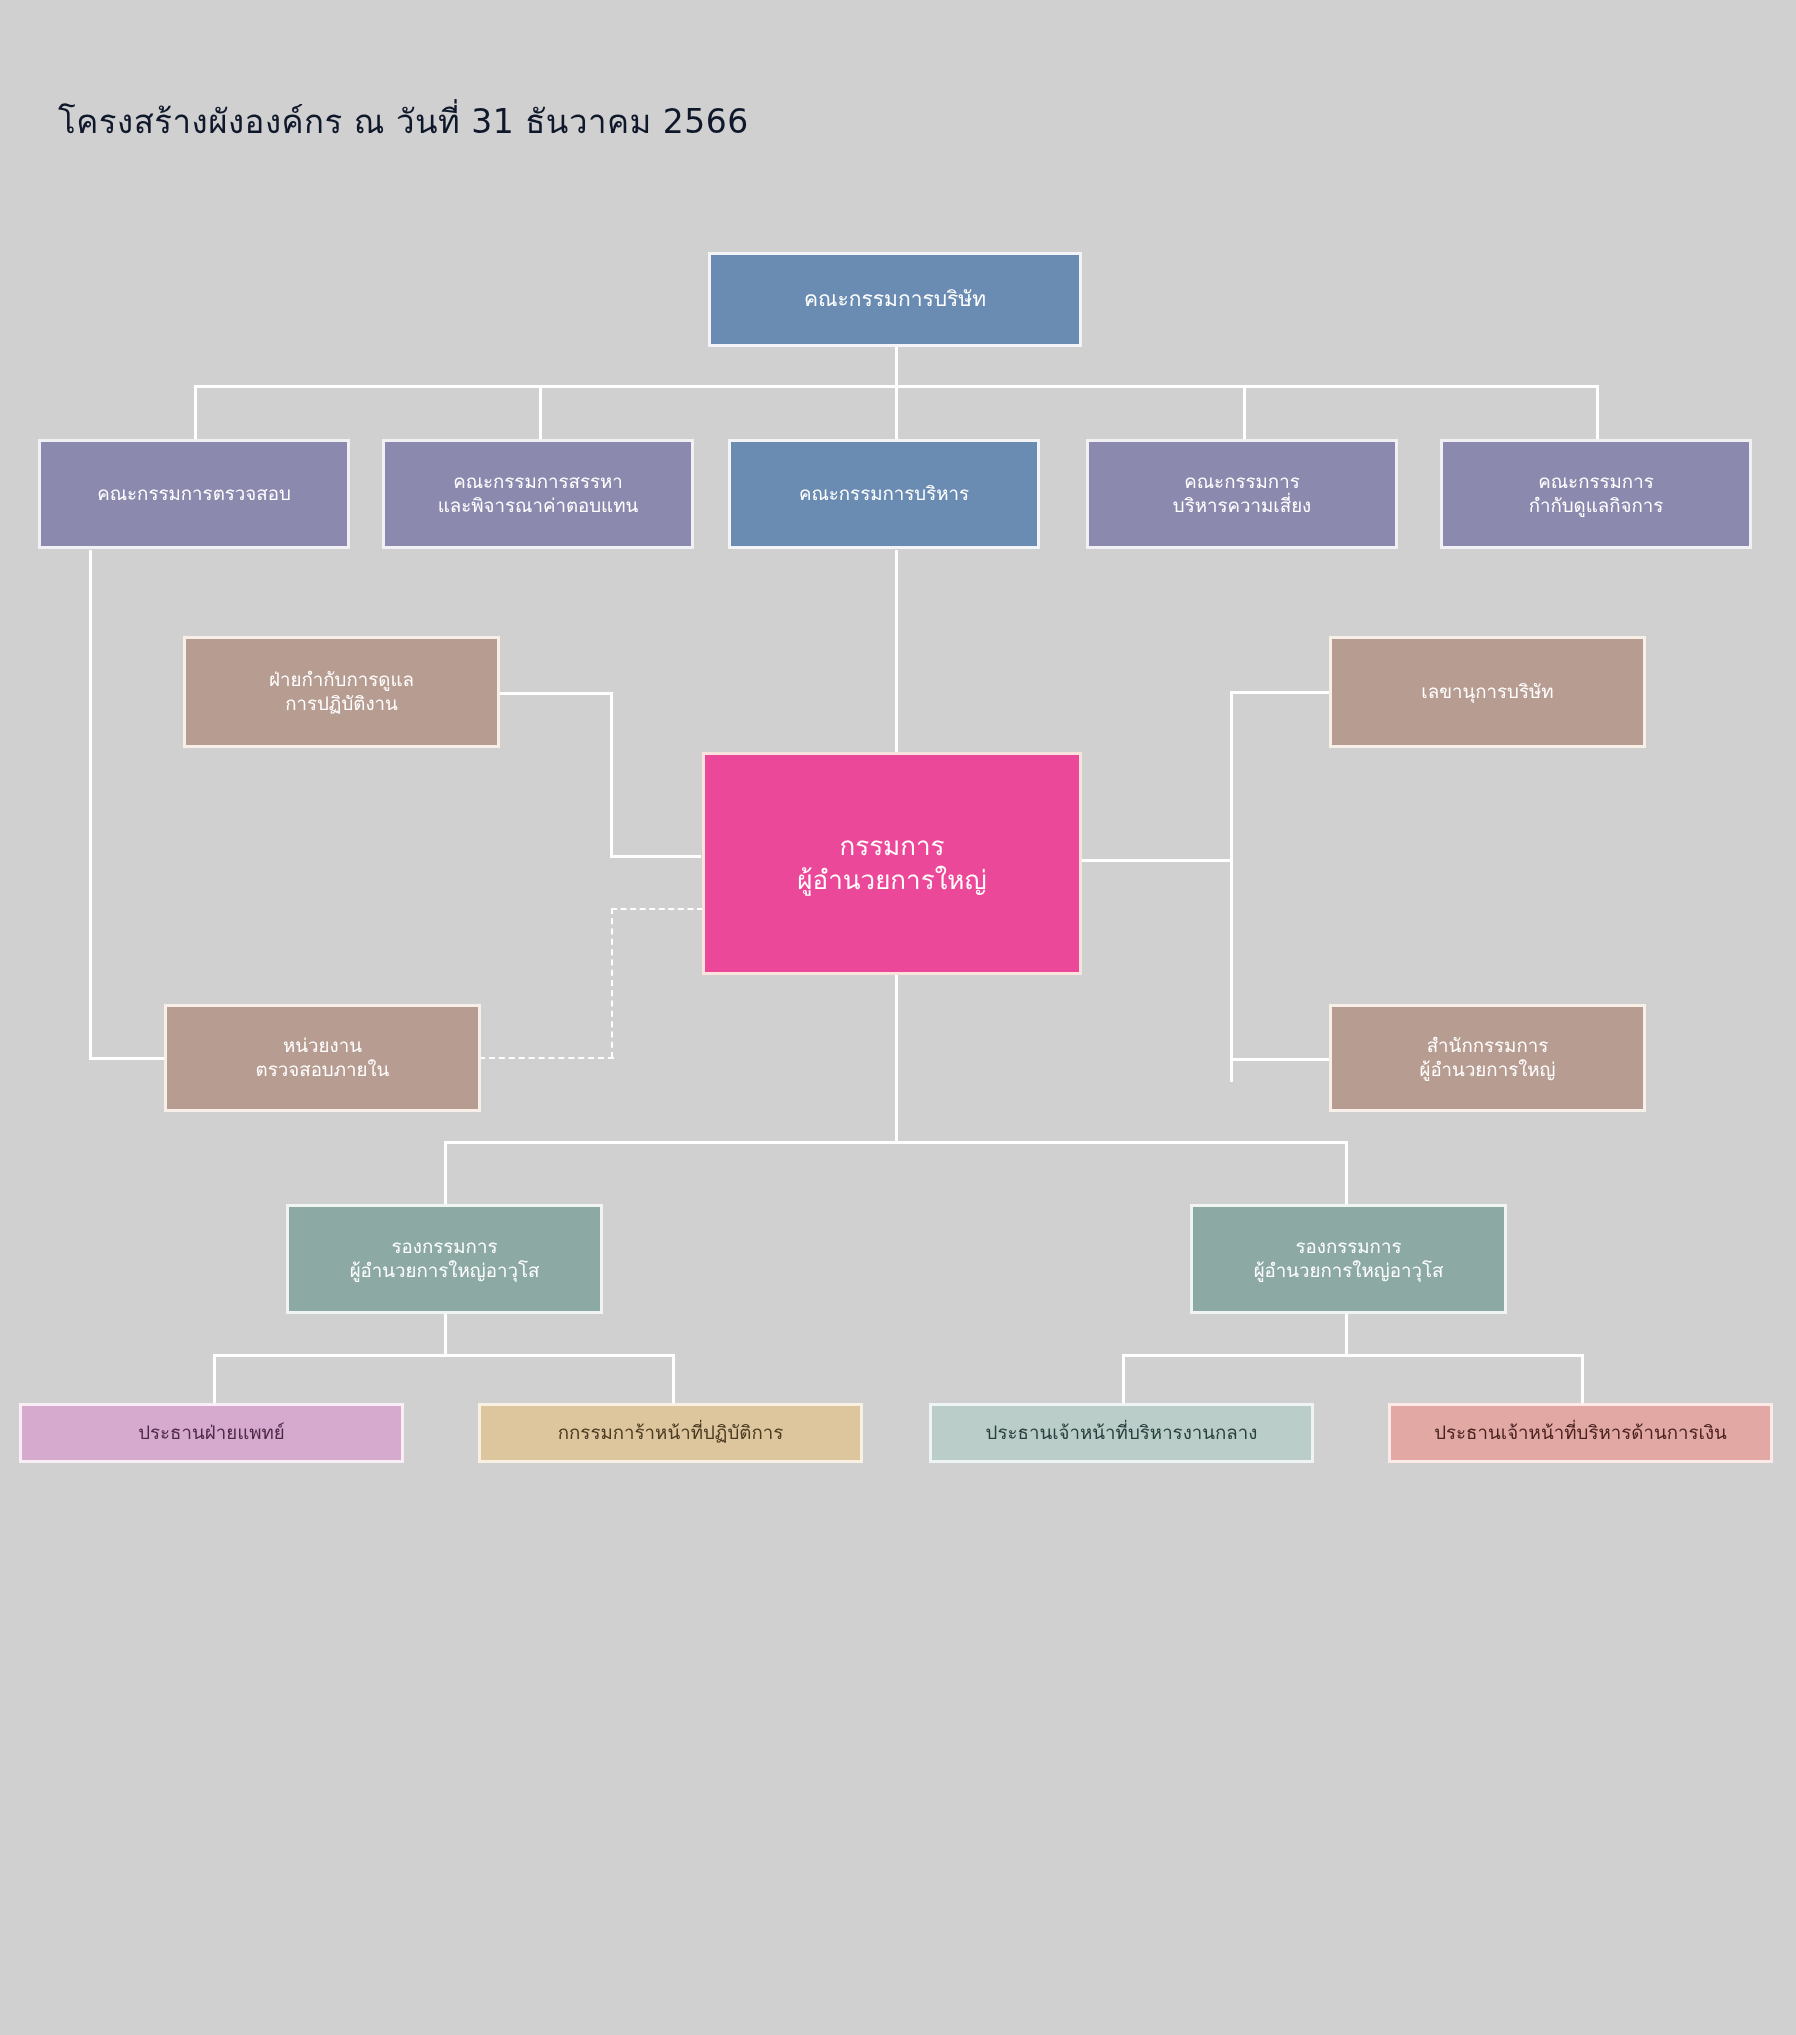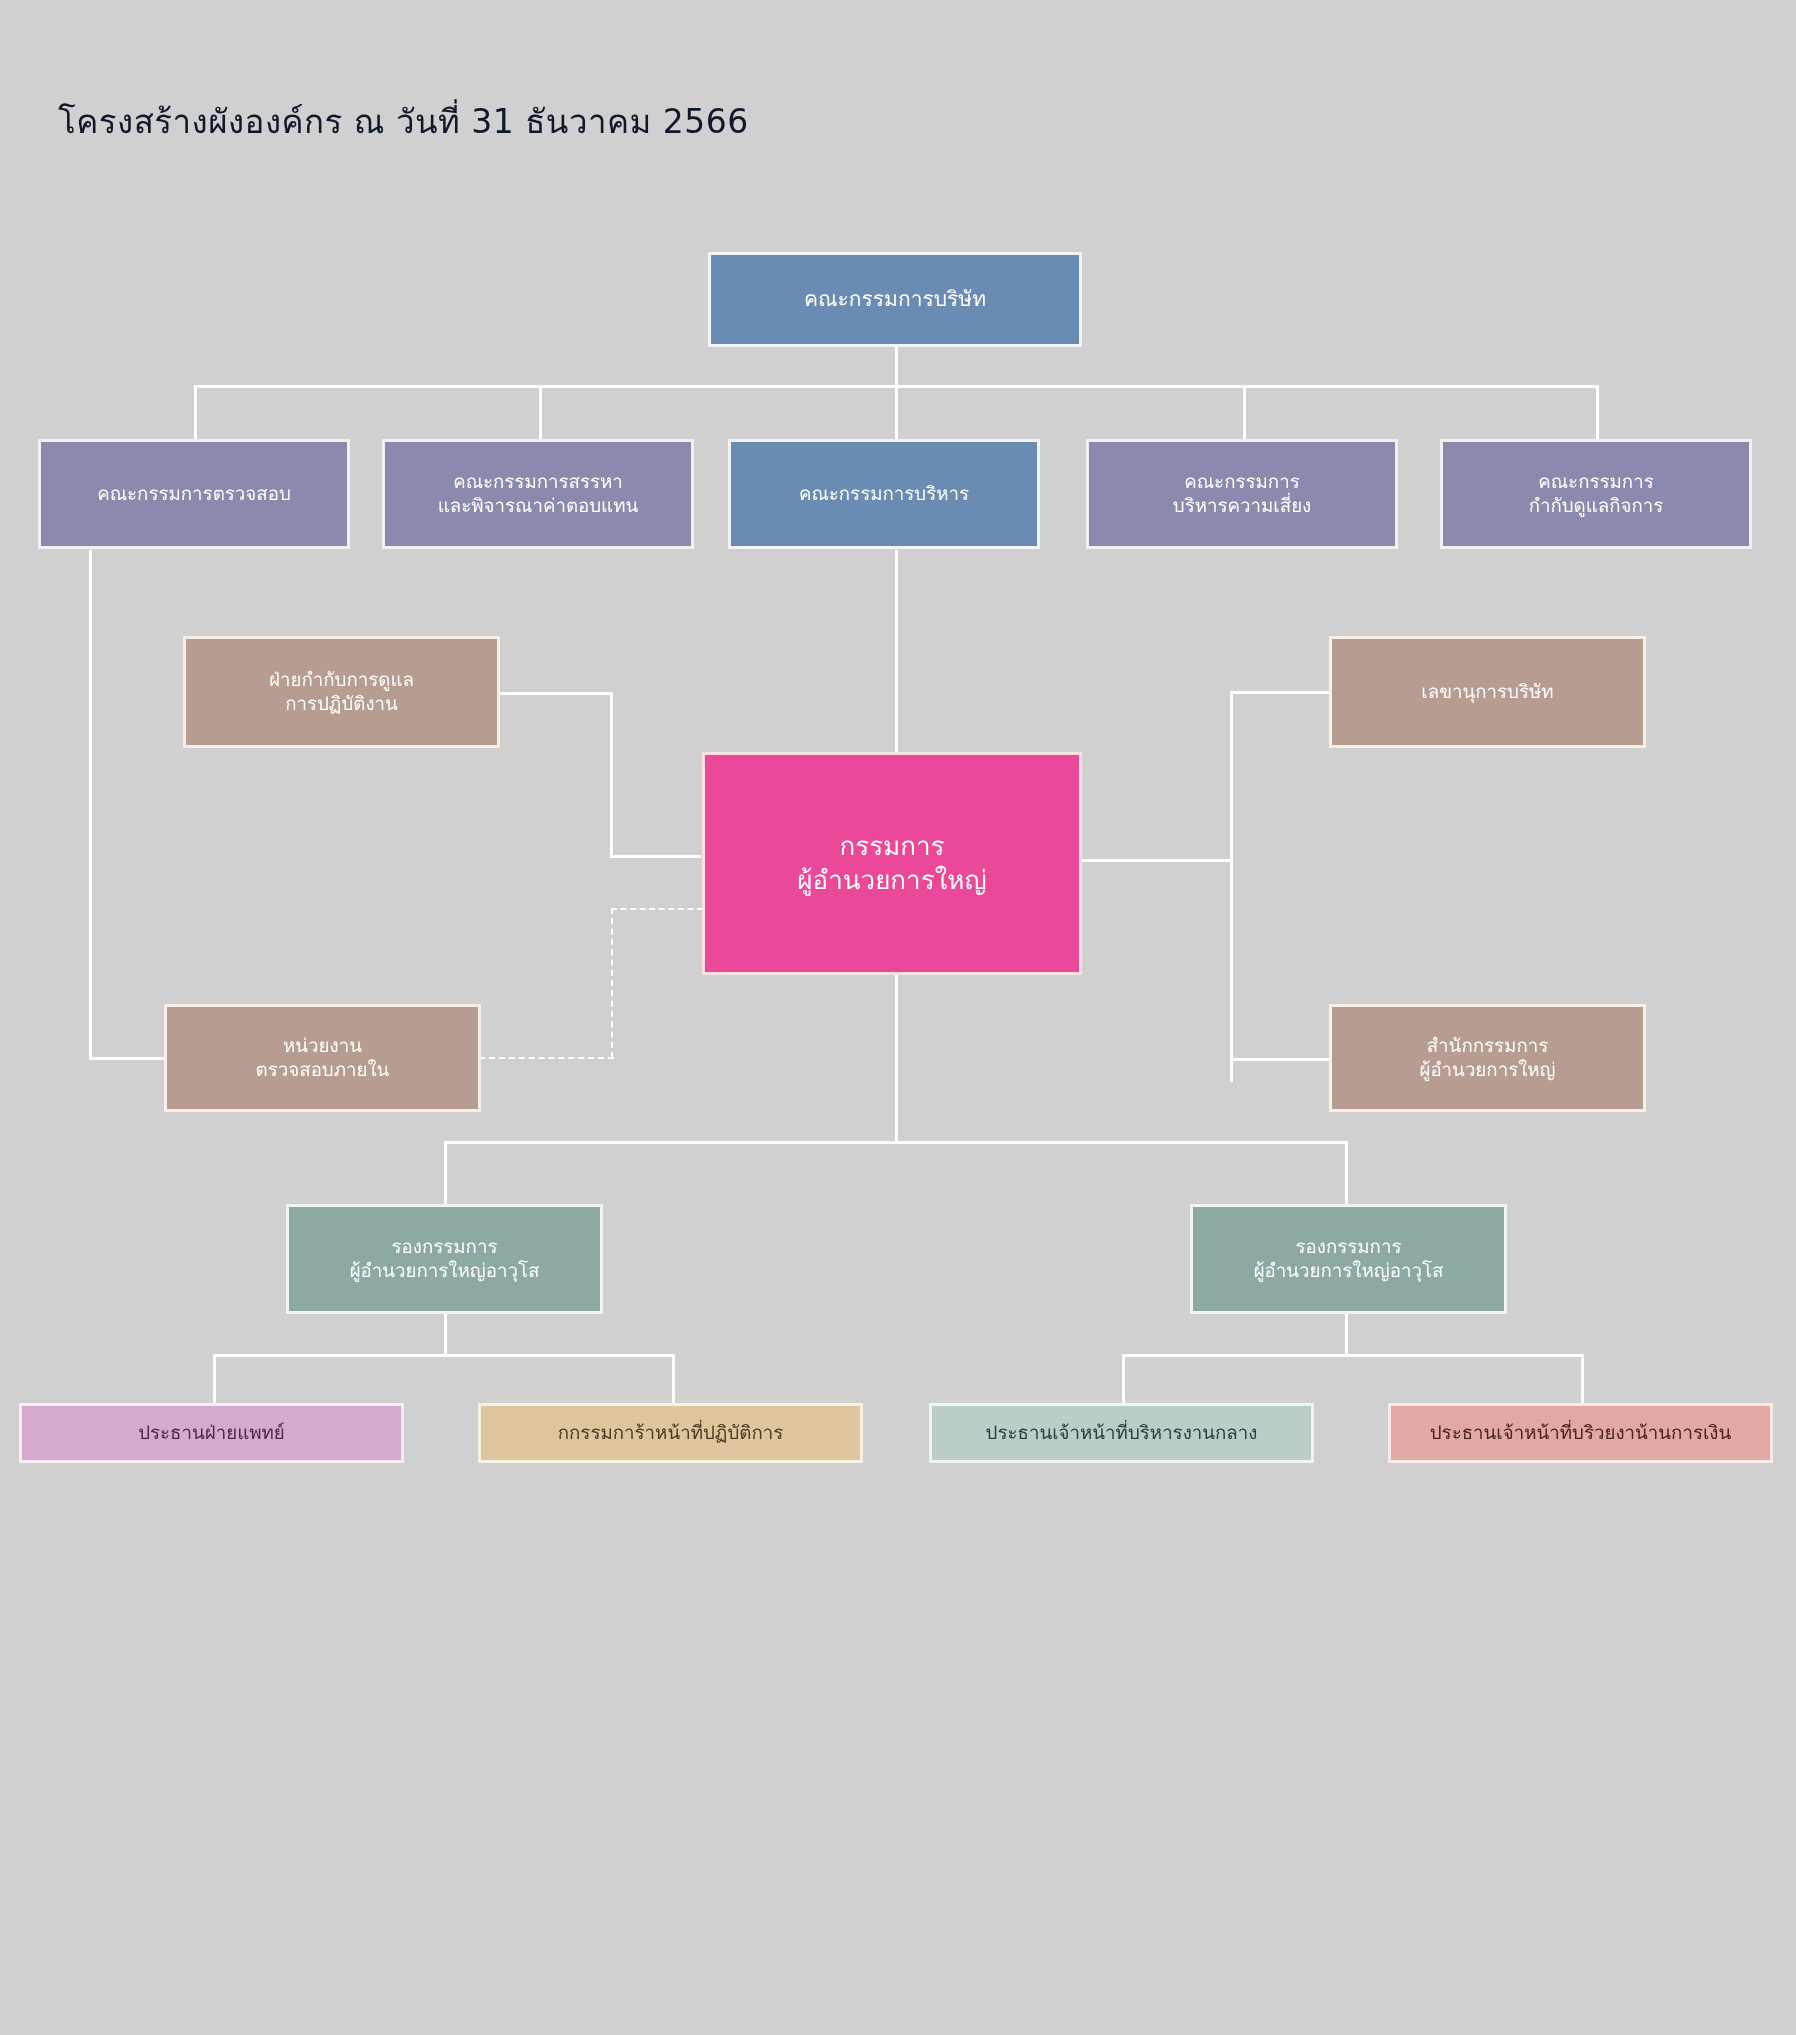--- a/index.html
+++ b/index.html
@@ -208,18 +208,18 @@
   </div>
 
   <div class="node v-mint" style="left:929px;top:1403px;width:385px;height:60px;">
     <span class="lbl">
       <span>ประธานเจ้าหน้าที่บริหารงานกลาง</span>
     </span>
   </div>
 
   <div class="node v-salmon" style="left:1388px;top:1403px;width:385px;height:60px;">
     <span class="lbl">
-      <span>ประธานเจ้าหน้าที่บริวยงาน้านการเงิน</span>
+      <span>ประธานเจ้าหน้าที่บริหารด้านการเงิน</span>
     </span>
   </div>
 
 </div>
 
 
 </body></html>

